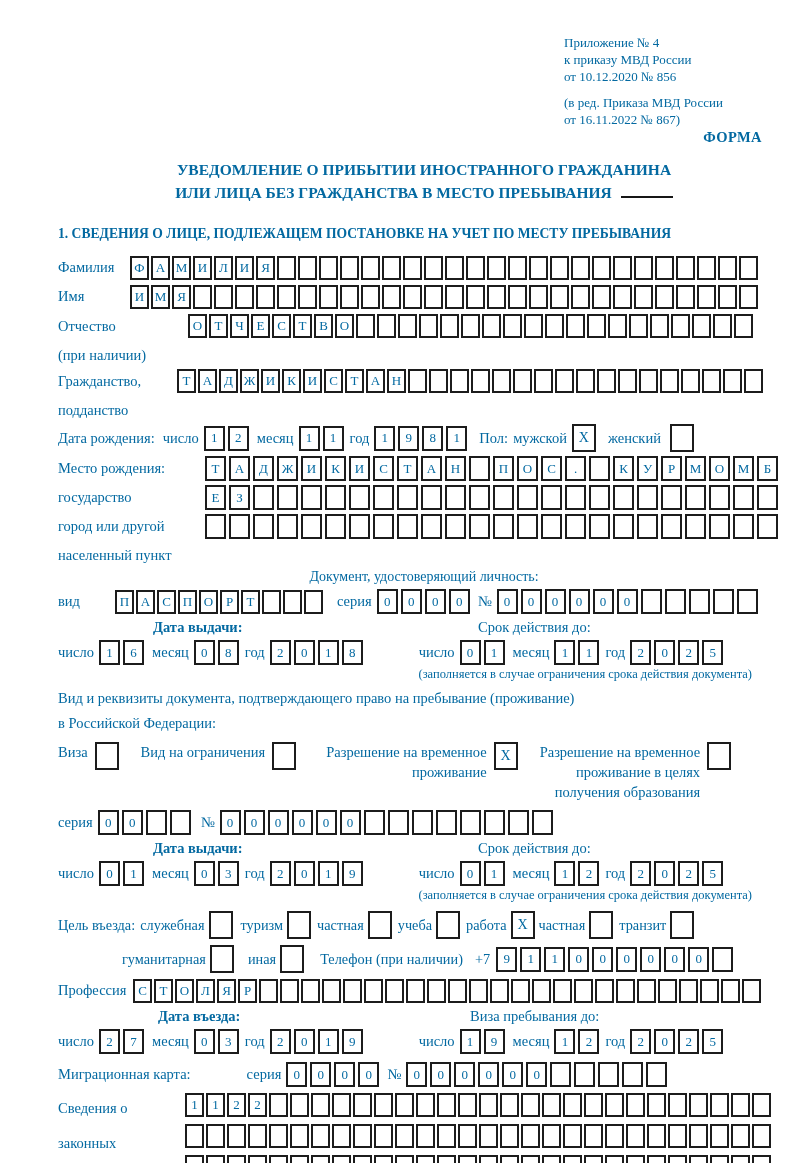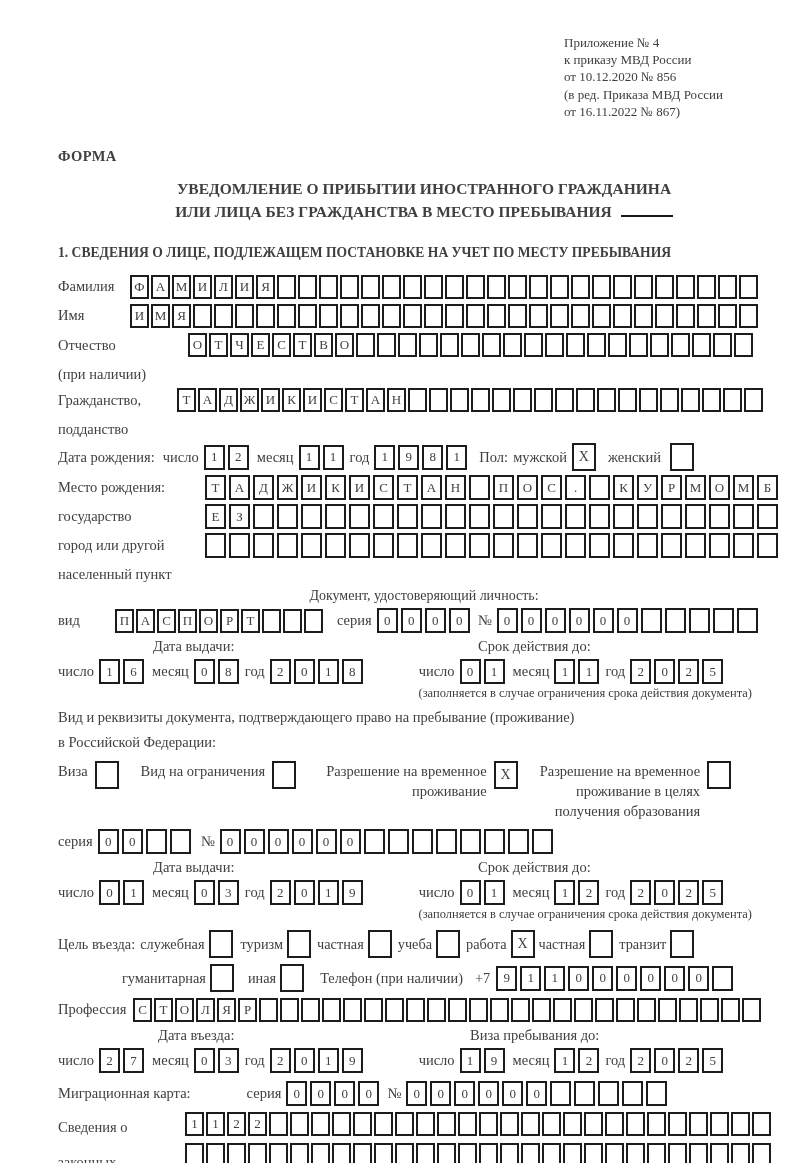--- a/index.html
+++ b/index.html
@@ -1,24 +1,24 @@
 <!DOCTYPE html>
 <html><head>
 <meta charset="utf-8">
 <style>
   html,body{margin:0;padding:0;background:#ffffff;}
   .page{
     width:800px;height:1163px;box-sizing:border-box;
     padding:34px 10px 0 58px;position:relative;overflow:hidden;
-    font-family:"Liberation Serif","DejaVu Serif",serif;color:#404040;background:#fff;
+    font-family:"Liberation Serif","DejaVu Serif",serif;color:#0369a1;background:#fff;
   }
   
   .hdr{margin-left:506px;font-size:13px;line-height:17px;}
-  .hdr .amend{margin-top:1px;}
-  .forma{text-align:left;padding-right:28px;font-weight:bold;font-size:14.5px;margin-top:28px;letter-spacing:.4px;}
+  .hdr .amend{margin-top:9px;}
+  .forma{text-align:right;padding-right:28px;font-weight:bold;font-size:14.5px;margin-top:1px;letter-spacing:.4px;}
   
   .title{text-align:center;font-weight:bold;font-size:15.5px;line-height:23px;margin-top:12px;}
   .blank{display:inline-block;width:52px;border-bottom:2px solid #161616;height:14px;margin-left:9px;}
   .sec{font-weight:bold;font-size:13.6px;margin-top:22px;}
   
   .frow{display:flex;align-items:flex-start;}
   .drow{display:flex;align-items:center;font-size:14.5px;white-space:nowrap;}
   .lbl{font-size:14.5px;padding-top:3px;flex:none;}
   .lblcol{display:flex;flex-direction:column;font-size:14.5px;line-height:20px;flex:none;padding-top:2px;gap:9px;}
   .boxcol{display:flex;flex-direction:column;}
@@ -34,21 +34,21 @@
   .w72{width:72px;} .w130{width:130px;} .w119{width:119px;} .w147{width:147px;} .w57{width:57px;}
   .ml4{margin-left:4px;} .ml6{margin-left:6px;} .ml8{margin-left:8px;} .ml10{margin-left:10px;}
   .ml12{margin-left:12px;} .ml14{margin-left:14px;} .ml16{margin-left:16px;} .ml22{margin-left:22px;}
   .ml30{margin-left:30px;} .ml56{margin-left:56px;} .ml64{margin-left:64px;}
   .mt2{margin-top:2px;} .mt4{margin-top:4px;} .mt5{margin-top:5px;} .mt6{margin-top:6px;}
   .mt8{margin-top:8px;} .mt14{margin-top:14px;}
   .mr5{margin-right:5px;} .mr8{margin-right:8px;}
   .dlbl{margin-right:5px;flex:none;}
   .center-h{ text-align:center;font-weight:normal;font-size:14px;margin-top:4px;}
   .dheads{position:relative;height:19px;margin-top:5px;font-size:14.5px;}
-  .dheads .h1{position:absolute;left:95px;}
+  .dheads .h1{position:absolute;left:95px;font-weight:bold;}
   .dheads .h2{position:absolute;left:420px;}
   .dheads.entry .h1{left:100px;}
   .dheads.entry .h2{left:412px;}
   .note{font-size:12.5px;text-align:right;margin-right:38px;margin-top:2px;}
   .text{font-size:14.5px;line-height:21px;}
   .opts{display:flex;align-items:flex-start;margin-top:8px;font-size:14.5px;}
   .opt{display:flex;align-items:flex-start;}
   .olbl{display:inline-flex;flex-direction:column;text-align:right;line-height:20px;}
   .opt .cbx{margin-left:7px;margin-top:0;}
   .goal{display:flex;align-items:center;font-size:14.3px;white-space:nowrap;}

